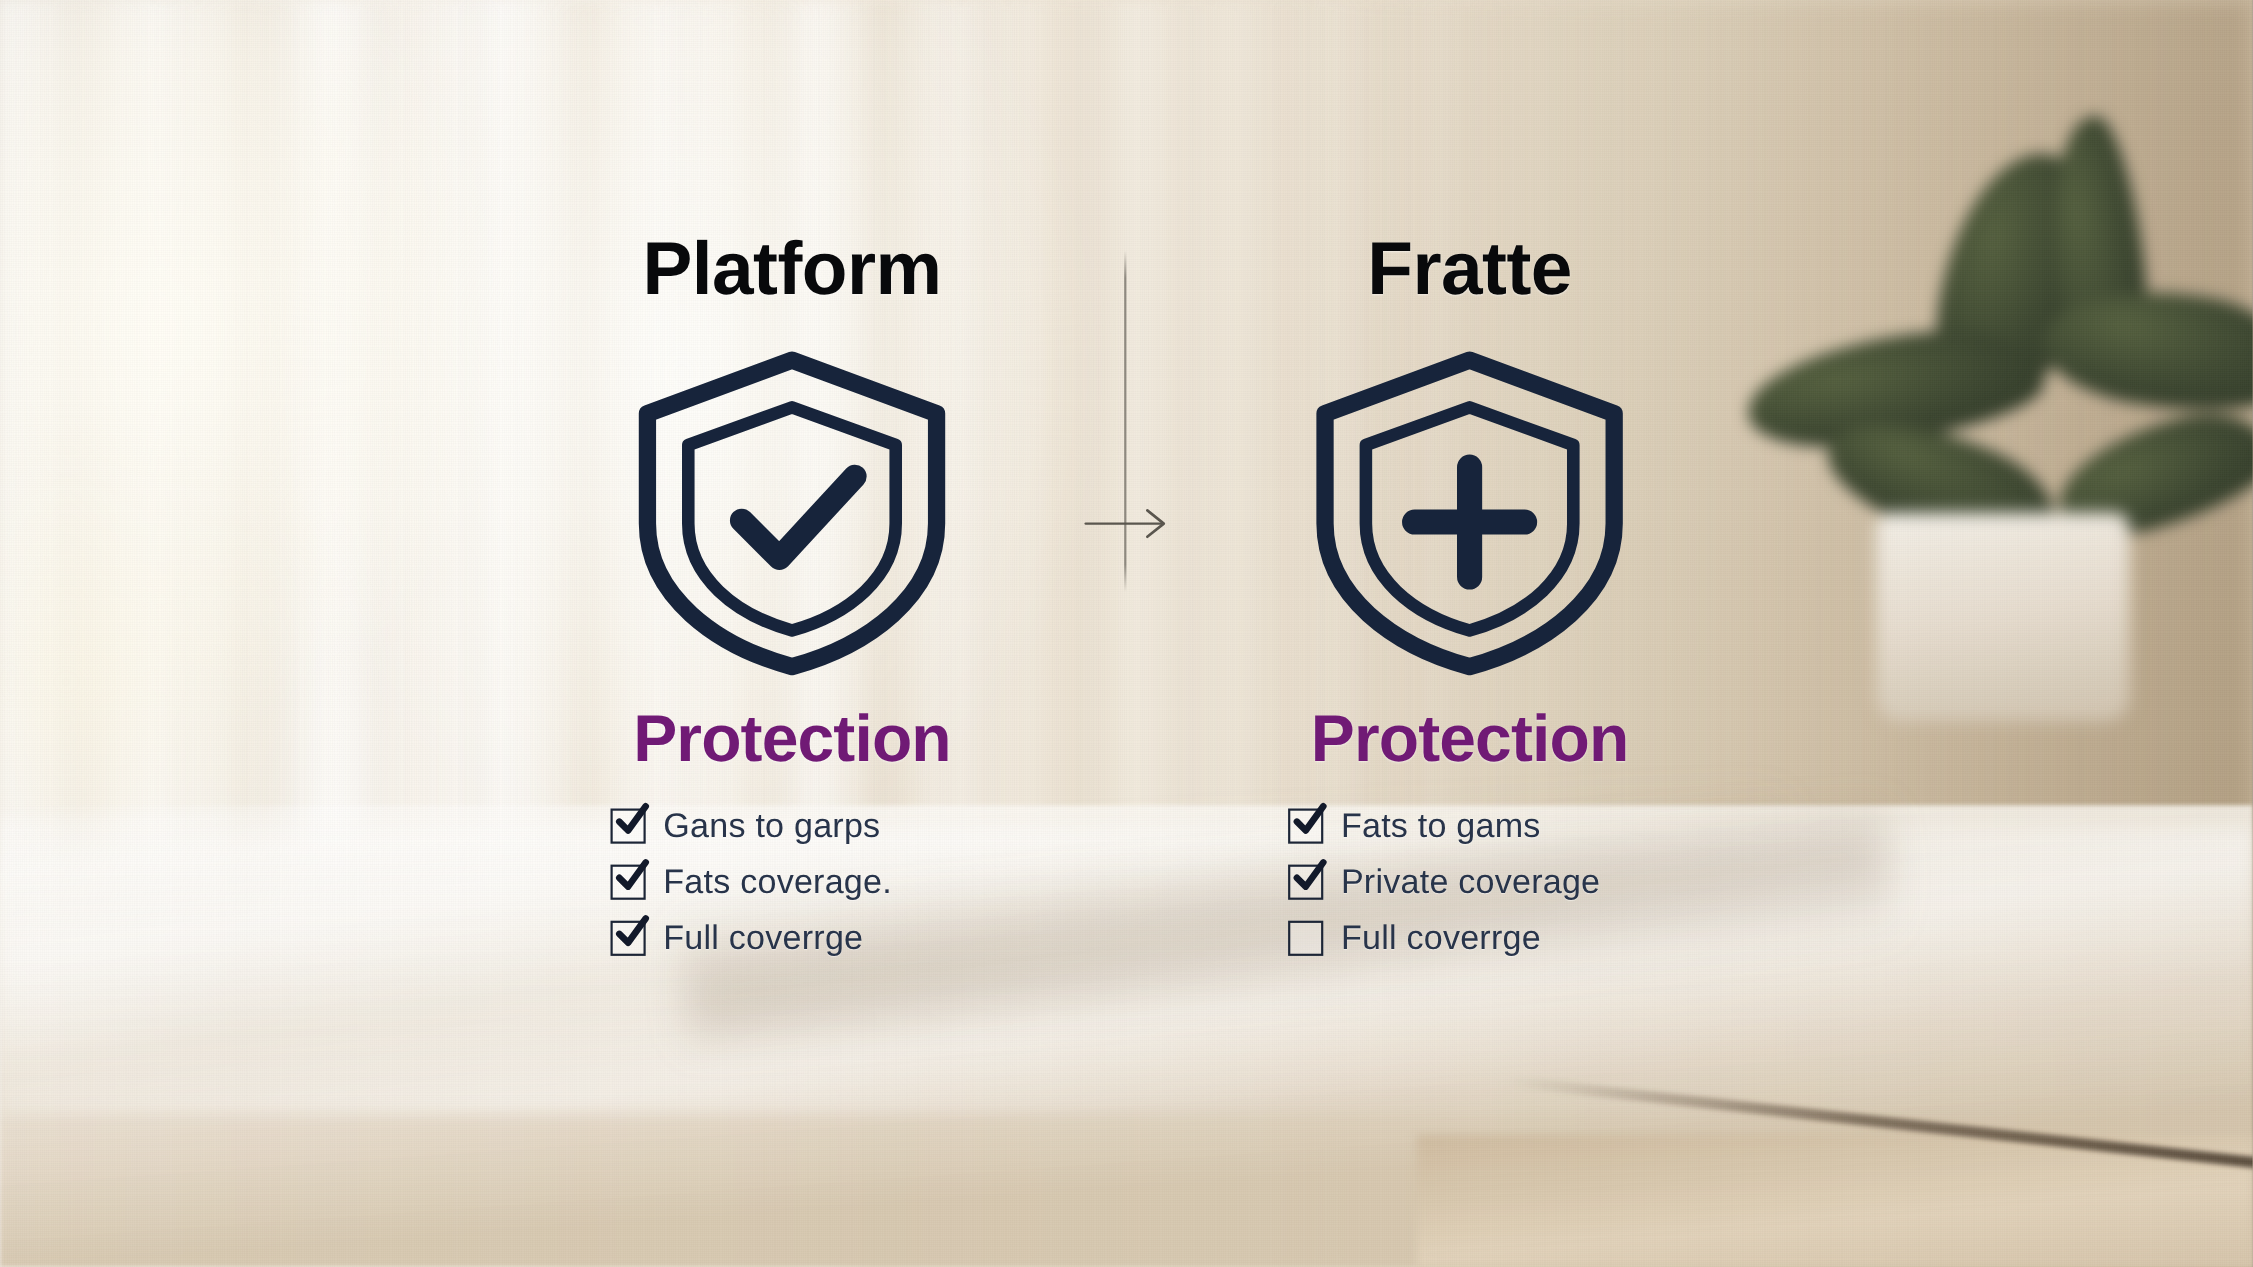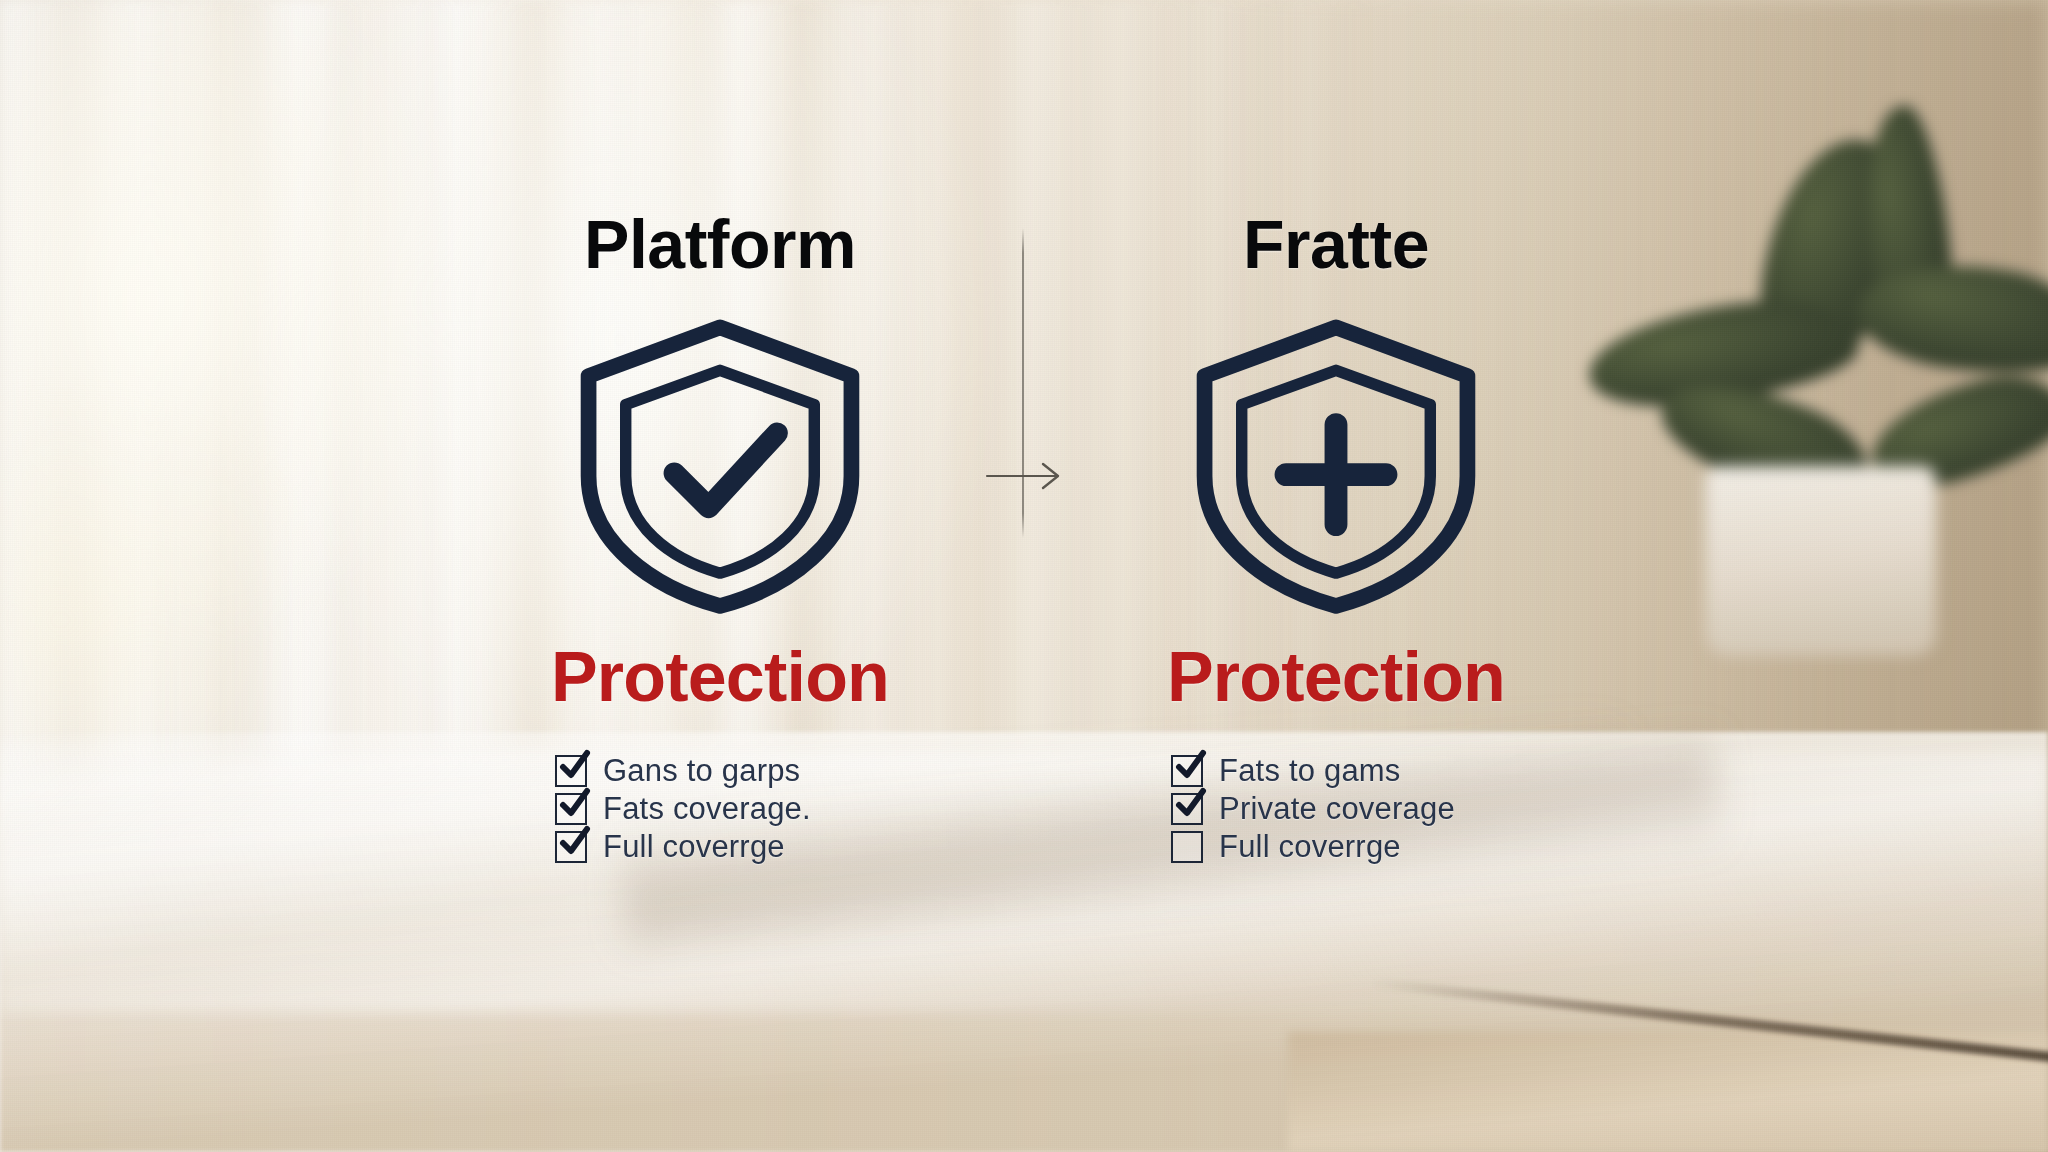--- a/index.html
+++ b/index.html
@@ -210,34 +210,35 @@
     margin-bottom: 26px;
     width: 290px;
     height: 300px;
     display: flex;
     align-items: center;
     justify-content: center;
   }
   .shield-svg { width: 100%; height: 100%; display: block; }
 
   .foot-word {
-    font-size: 70px;
+    font-size: 60px;
     font-weight: 700;
     letter-spacing: -0.8px;
-    color: #b91c1c;
+    color: #701a75;
     line-height: 1;
     text-shadow: 0 1px 2px rgba(255,255,255,0.55);
     white-space: nowrap;
   }
 
   .checklist {
-    margin-top: 40px;
+    margin-top: 30px;
     width: 330px;
     display: flex;
     flex-direction: column;
+    gap: 13px;
   }
   .check-row {
     display: flex;
     align-items: center;
     gap: 16px;
     height: 38px;
   }
   .cbox {
     position: relative;
     width: 28px;

